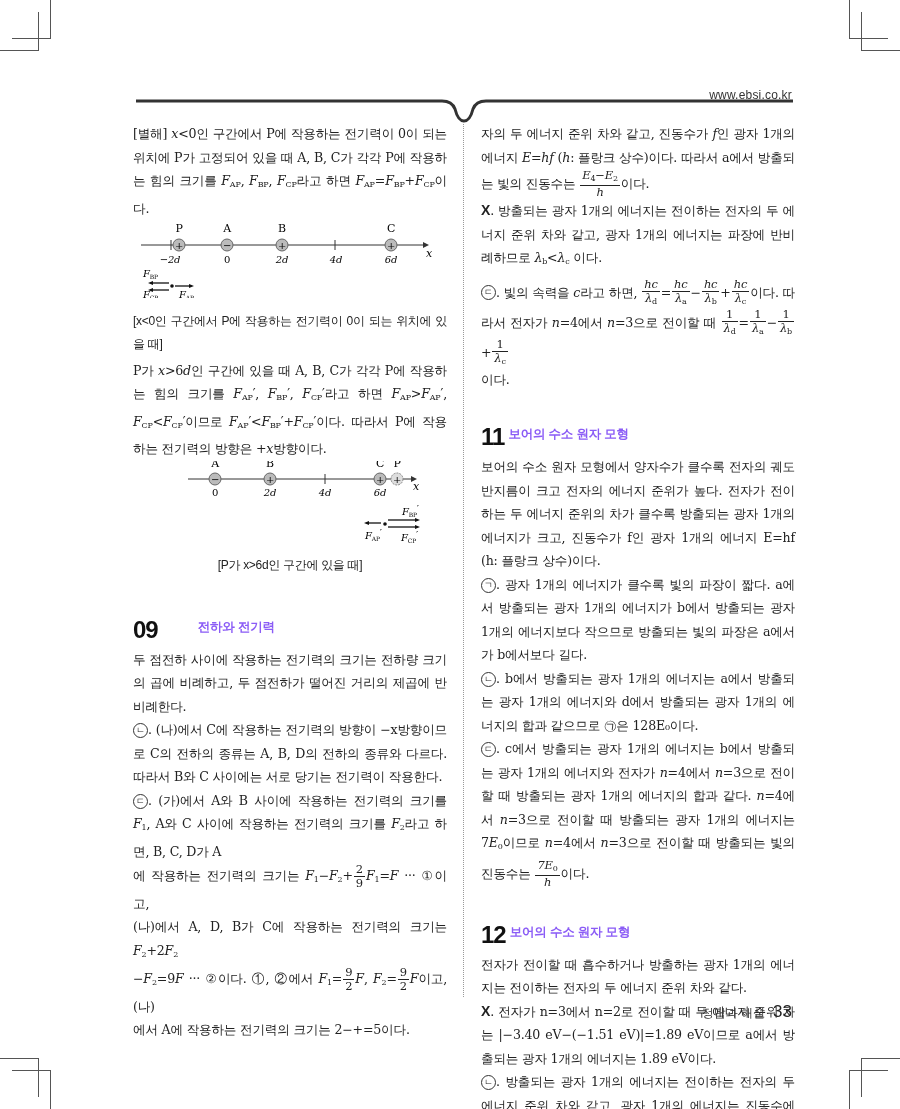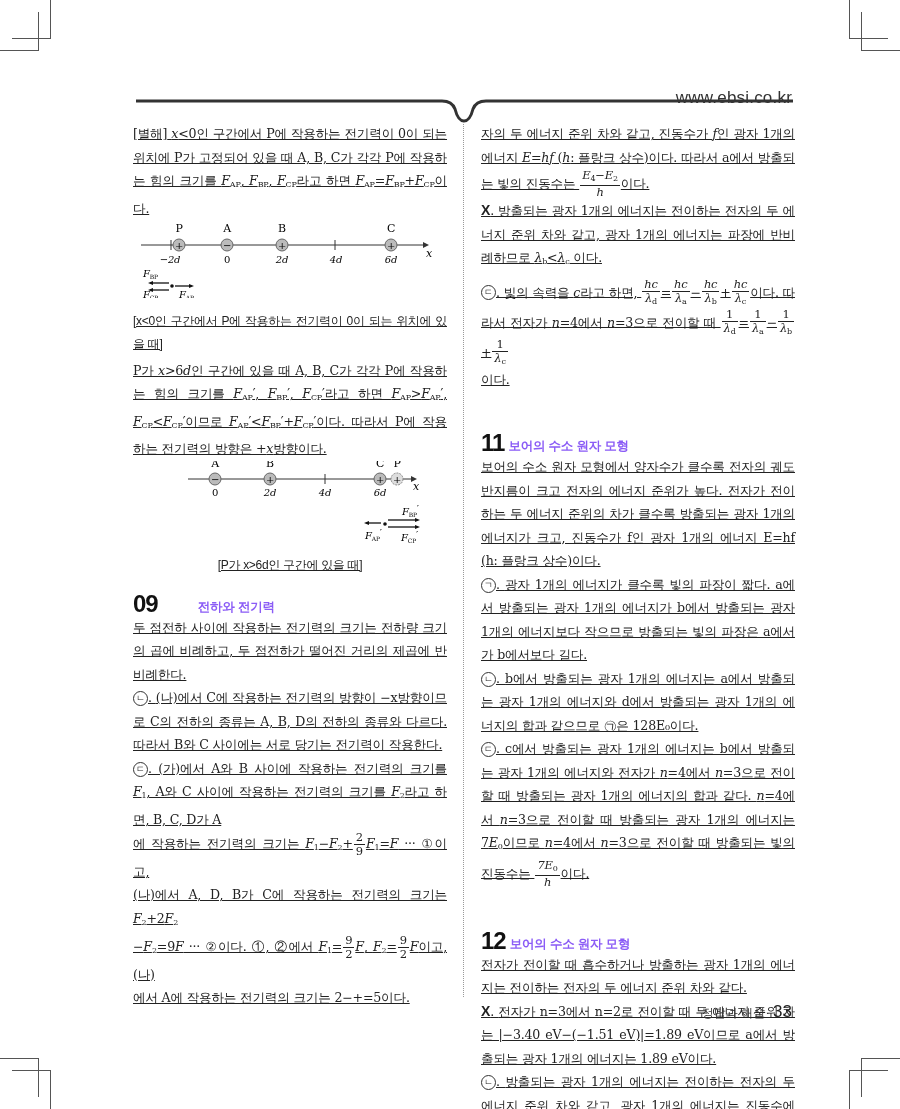--- a/index.html
+++ b/index.html
@@ -1,37 +1,37 @@
 <!DOCTYPE html>
 <html><head>
 <meta charset="utf-8">
 <style>
   html, body { margin:0; padding:0; background:#fff; }
   body { width:900px; height:1109px; position:relative; overflow:hidden;
          font-family:"DejaVu Serif","Liberation Serif",serif; color:#222; }
   .crop { position:absolute; background:#555; }
   .site-url { position:absolute; right:108px; top:88px; font-family:"Liberation Sans",sans-serif;
-              font-size:17px; color:#333; letter-spacing:0.2px; }
+              font-size:12px; color:#333; letter-spacing:0.2px; }
   .header-line { position:absolute; left:0; top:96px; width:900px; height:40px; }
   .divider { position:absolute; left:463px; top:122px; height:875px; border-left:1px dotted #999; }
   .col { position:absolute; top:122px; width:314px; font-size:12.6px; line-height:23.5px;
          letter-spacing:-0.2px; text-align:justify; }
   .col.left { left:133px; }
   .col.right { left:481px; }
-  .p { margin:0;text-decoration:underline; }
+  .p { margin:0; }
   .it { font-style:italic; }
   .sub { font-size:8px; vertical-align:-2px; font-style:normal; }
   .mark { display:inline-block; width:13px; height:13px; border:1.2px solid #333; border-radius:50%;
           font-size:9px; line-height:13px; text-align:center; vertical-align:1px; font-family:"Liberation Sans",sans-serif; }
   .xmark { font-family:"Liberation Sans",sans-serif; font-weight:bold; font-size:14px; }
   .frac { display:inline-block; vertical-align:middle; text-align:center; font-size:11.5px; line-height:13px; margin:0 1px; }
   .frac .num { display:block; border-bottom:1px solid #222; padding:0 2px; font-style:italic; }
   .frac .den { display:block; padding:0 2px; font-style:italic; }
   .caption { font-family:"Liberation Sans",sans-serif; font-size:12px; letter-spacing:-0.3px; }
-  .sec-head { margin-top:22px; height:30px; display:flex; align-items:flex-end; gap:4px; }
+  .sec-head { margin-top:22px; height:30px; display:flex; gap:4px; }
   .sec-num { font-family:"Liberation Sans",sans-serif; font-weight:bold; font-size:24px; line-height:24px; letter-spacing:-1px; color:#111; }
   .sec-title { font-family:"Liberation Sans",sans-serif; font-weight:bold; font-size:12.5px; line-height:18px; color:#8b5cf6; }
   svg text { font-family:"DejaVu Serif","Liberation Serif",serif; }
   .footer { position:absolute; right:108px; top:1002px; display:flex; align-items:baseline; gap:8px; }
   .footer-label { font-family:"Liberation Sans",sans-serif; font-size:12px; color:#333; }
   .footer-page { font-family:"Liberation Sans",sans-serif; font-size:17px; color:#222; }
 </style>
 </head>
 <body>
 
@@ -151,21 +151,21 @@
     <line x1="255" y1="59" x2="282" y2="59" stroke="#111" stroke-width="1.3"></line>
       <path d="M282 57 L287 59 L282 61" fill="#111"></path>
     <line x1="255" y1="66" x2="282" y2="66" stroke="#111" stroke-width="1.3"></line>
       <path d="M282 64 L287 66 L282 68" fill="#111"></path>
     <text x="232" y="78" font-size="10" font-style="italic">F<tspan font-size="6" font-style="normal" dy="2">AP</tspan><tspan dy="-5" font-style="normal">′</tspan></text>
     <text x="268" y="80" font-size="10" font-style="italic">F<tspan font-size="6" font-style="normal" dy="2">CP</tspan><tspan dy="-5" font-style="normal">′</tspan></text>
   </svg>
   <p class="p caption" style="text-align:center;">[P가 x&gt;6d인 구간에 있을 때]</p>
 
   
-  <div class="sec-head" style="margin-top:8px;gap:40px;">
+  <div class="sec-head" style="margin-top:40px;gap:40px;">
     <span class="sec-num">09</span>
     <span class="sec-title">전하와 전기력</span>
   </div>
   <p class="p">두 점전하 사이에 작용하는 전기력의 크기는 전하량 크기의 곱에 비례하고, 두 점전하가 떨어진 거리의 제곱에 반비례한다.</p>
   <p class="p">
     <span class="mark">ㄴ</span>. <span>(나)에서 C에 작용하는 전기력의 방향이 −x방향이므로 C의 전하의 종류는 A, B, D의 전하의 종류와 다르다. 따라서 B와 C 사이에는 서로 당기는 전기력이 작용한다.</span>
   </p>
   <p class="p">
     <span class="mark">ㄷ</span>. (가)에서 A와 B 사이에 작용하는 전기력의 크기를 <span class="it">F</span><span class="sub">1</span>, A와 C 사이에 작용하는 전기력의 크기를 <span class="it">F</span><span class="sub">2</span>라고 하면, B, C, D가 A<br>
     에 작용하는 전기력의 크기는 <span class="it">F</span><span class="sub">1</span>−<span class="it">F</span><span class="sub">2</span>+<span class="frac"><span class="num" style="font-style:normal">2</span><span class="den" style="font-style:normal">9</span></span><span class="it">F</span><span class="sub">1</span>=<span class="it">F</span> ··· ①이고,<br>

